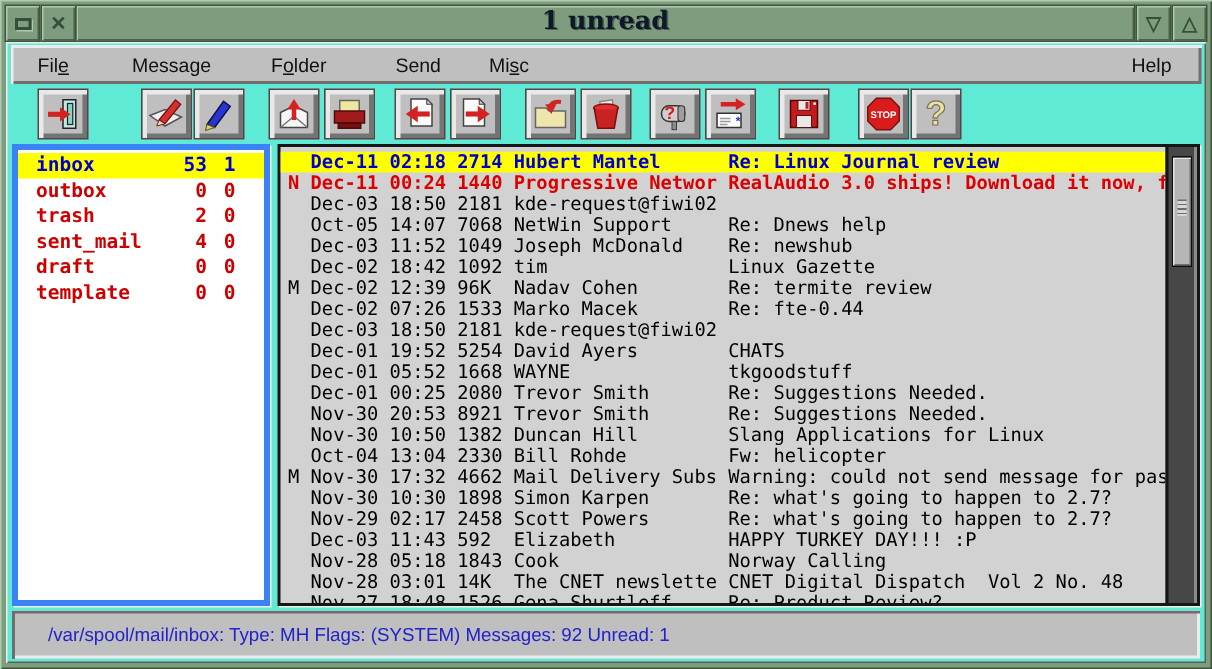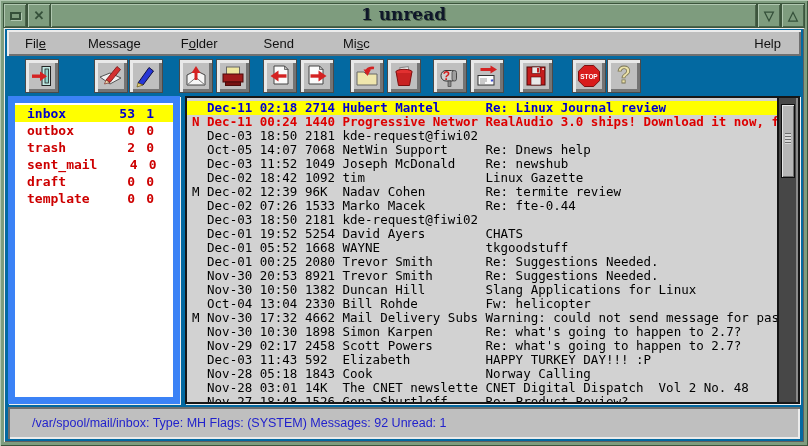--- a/index.html
+++ b/index.html
@@ -23,55 +23,55 @@
     flex:1; border:1px solid #3c553c; border-left:none;
     box-shadow: inset 1px 1px 0 #b0c7b0, inset -1px -1px 0 #4a634a;
     text-align:center; line-height:23px;
     color:#0f172a; font:bold 17px "DejaVu Serif", serif;
     text-shadow:1px 1px 0 #4a634a;
   }
   .glyph-min { width:11px; height:8px; border:2px solid #35503a; box-shadow:1px 1px 0 #b0c7b0; }
   
   .app {
     position:absolute; left:4px; top:28px; width:800px; height:414px;
-    background:#0369a1;
+    background:#5eead4;
     box-shadow: inset 1px 1px 0 #ececec, inset -1px -1px 0 #5e5e5e;
   }
   
   .menubar {
     position:absolute; left:3px; top:2px; right:3px; height:26px;
     background:#bfbfbf;
     box-shadow: inset 2px 2px 0 #ececec, inset -2px -2px 0 #707070;
     display:flex; align-items:center;
     font-size:13px; color:#111;
   }
   .menu-item { padding:3px 8px; cursor:default; }
   .menu-item u { text-decoration:underline; }
   .mi-file { margin-left:10px; }  .mi-message { margin-left:26px; }
   .mi-folder { margin-left:24px; } .mi-send { margin-left:30px; }
-  .mi-misc { margin-left:33px; }  .mi-help { margin-left:auto; margin-right:12px; }
+  .mi-misc { margin-left:16px; }  .mi-help { margin-left:auto; margin-right:12px; }
   
   .toolbar { position:absolute; left:3px; top:29px; right:3px; height:38px; display:flex; align-items:center; }
   .tbtn {
     width:34px; height:34px; flex:none; background:#bfbfbf;
     border:1px solid #4a4a4a;
     box-shadow: inset 3px 3px 0 #e9e9e9, inset -3px -3px 0 #747474;
     display:flex; align-items:center; justify-content:center; cursor:default;
   }
   .tbtn svg { display:block; }
   .tbtn text { font-family:"Liberation Sans", sans-serif; }
   .g1{margin-left:18px} .g2{margin-left:35px} .g3{margin-left:1px}
   .g4{margin-left:16px} .g5{margin-left:3px}  .g6{margin-left:13px}
   .g7{margin-left:3px}  .g8{margin-left:16px} .g9{margin-left:3px}
   .g10{margin-left:12px}.g11{margin-left:3px} .g12{margin-left:15px}
   .g13{margin-left:19px}.g14{margin-left:1px}
   
   .folder-panel {
     position:absolute; left:4px; top:68px; width:172px; bottom:38px;
-    background:#ffffff; border:7px solid #3b82f6;
+    background:#ffffff; border:4px solid #3b82f6;
     box-shadow:1px 1px 0 #efefef; overflow:hidden;
     font:bold 13px "DejaVu Sans Mono", monospace;
     padding-top:2px;
   }
   .folder-row {
     display:grid; grid-template-columns:1fr 40px 19px;
     height:17px; line-height:17px; padding:0 19px 0 12px;
     color:#cd0000; cursor:default;
   }
   .folder-row .num { text-align:right; }

